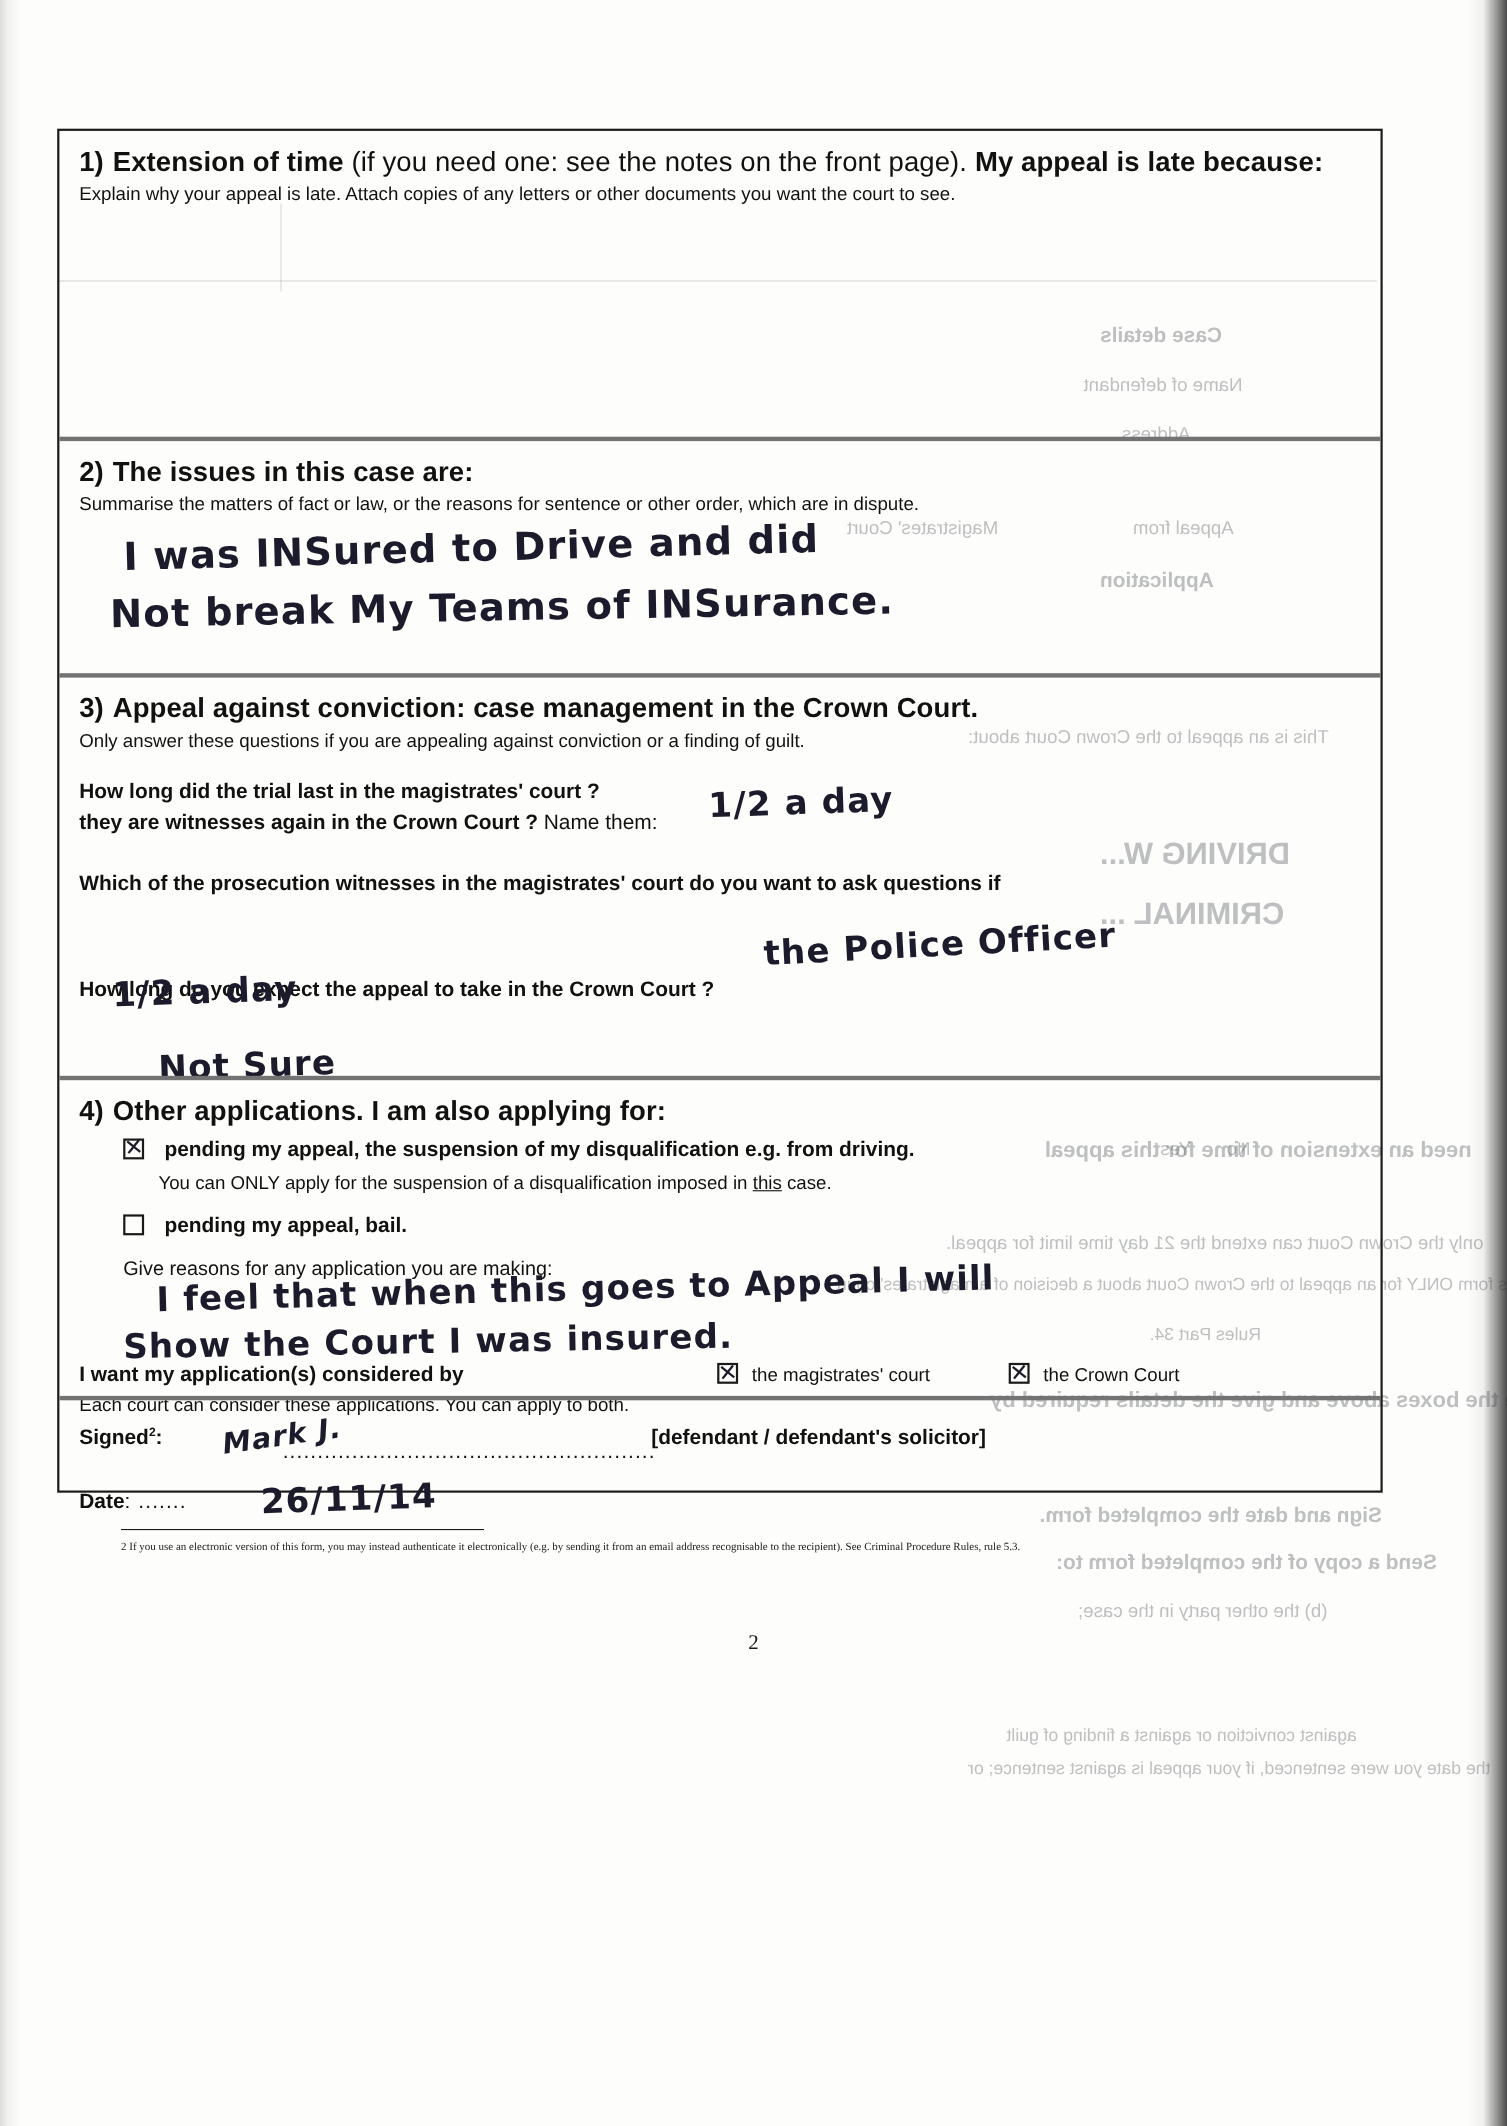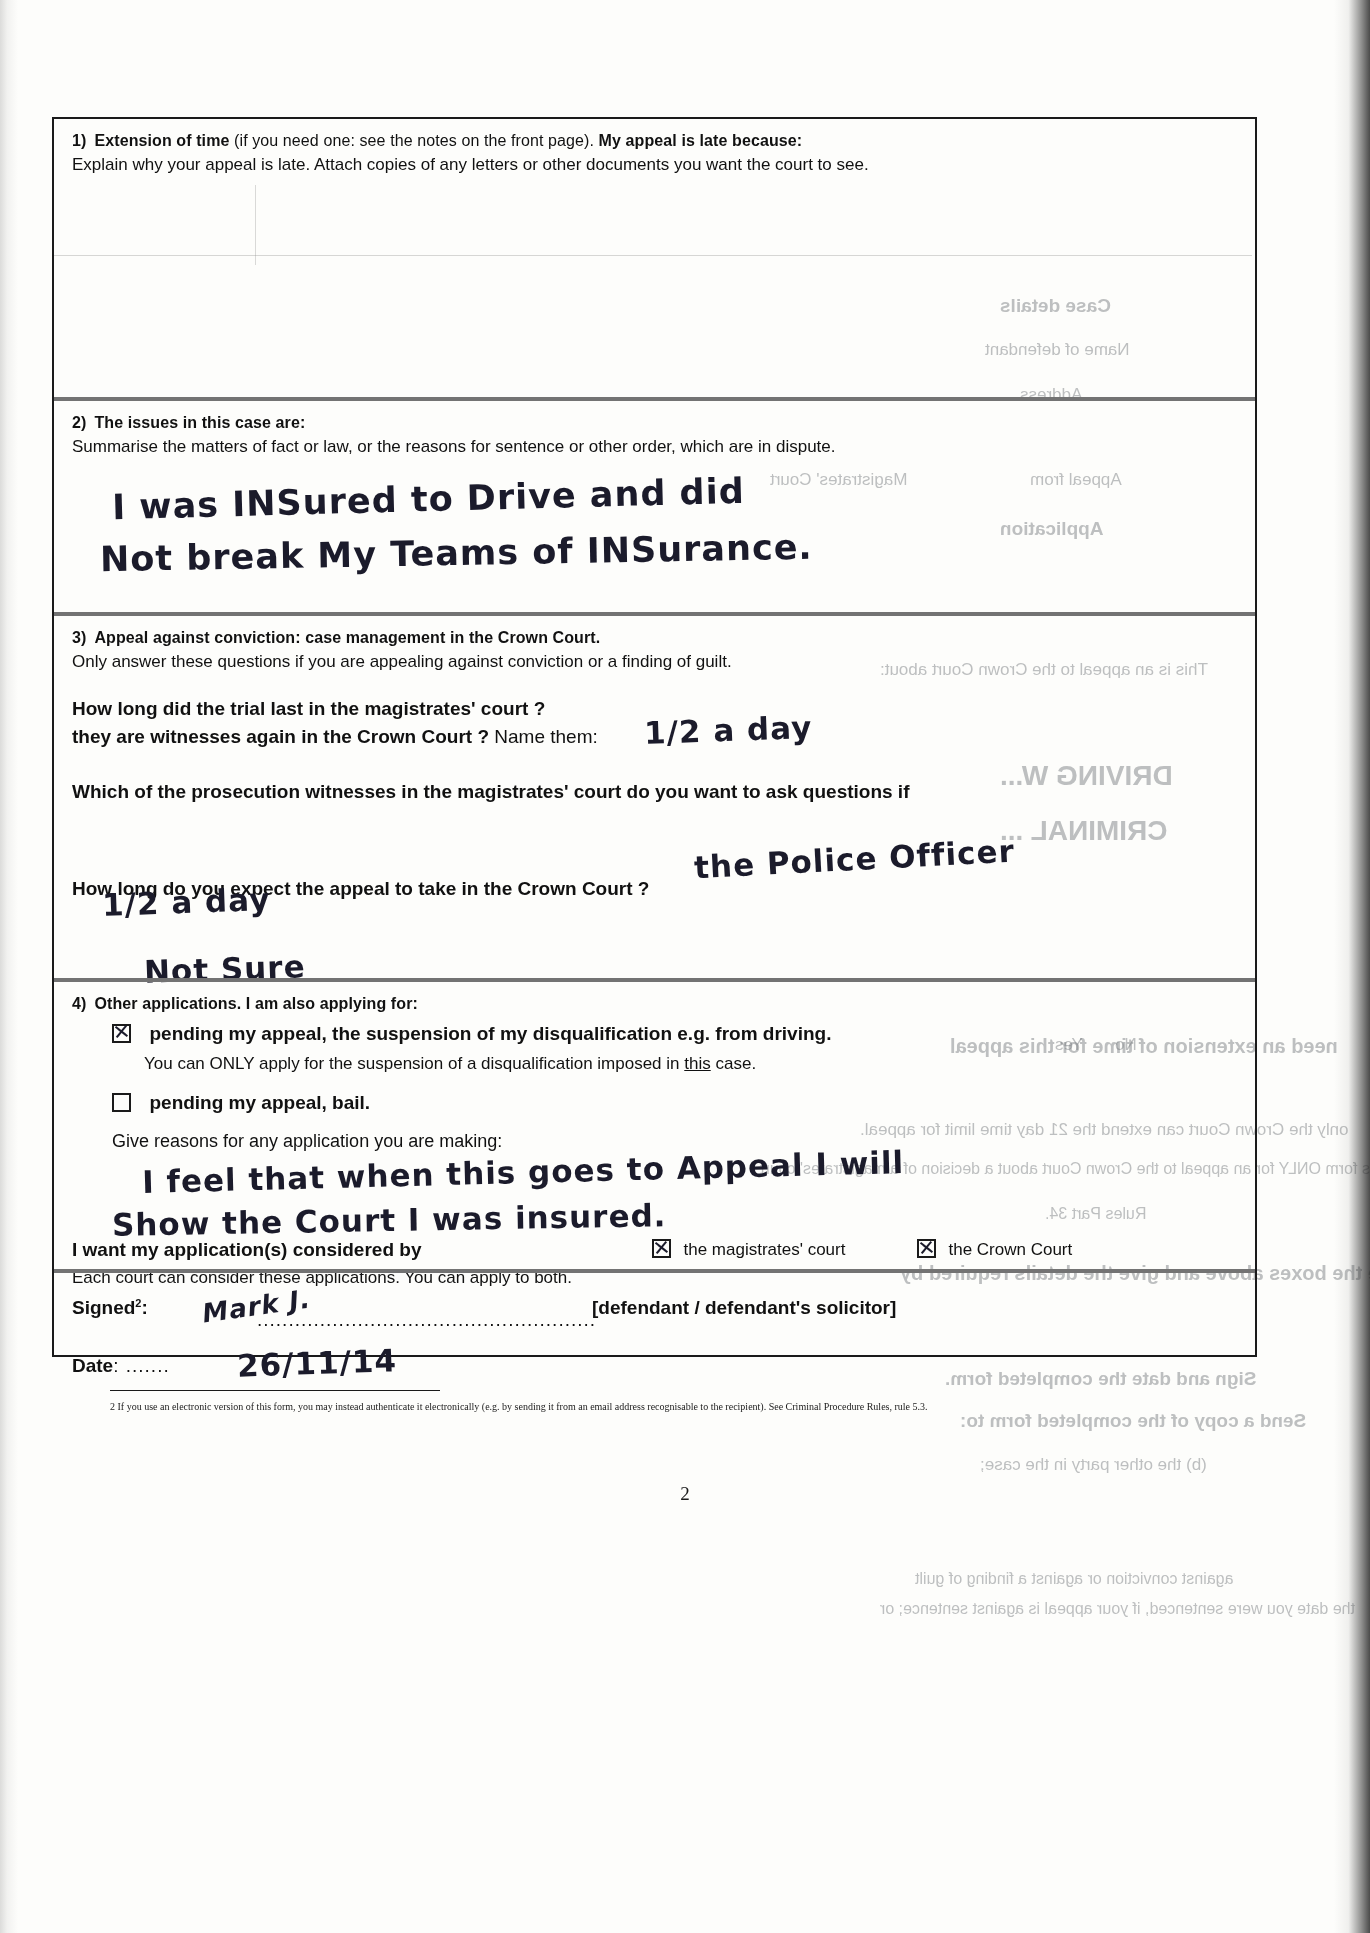--- a/index.html
+++ b/index.html
@@ -62,21 +62,21 @@
     background: transparent;
   }
   .section {
     position: relative;
     box-sizing: border-box;
     padding: 12px 18px 8px 18px;
   }
   .section + .section { border-top: 4px solid #737373; }
 
   .sec-title {
-    font-size: 16px;
+    font-size: 25px;
     font-weight: bold;
     letter-spacing: 0.1px;
     margin: 0 0 2px 0;
     line-height: 1.3;
   }
   .sec-title .num { margin-right: 8px; }
   .normal { font-weight: normal; }
   .sub {
     font-size: 17px;
     line-height: 1.35;

